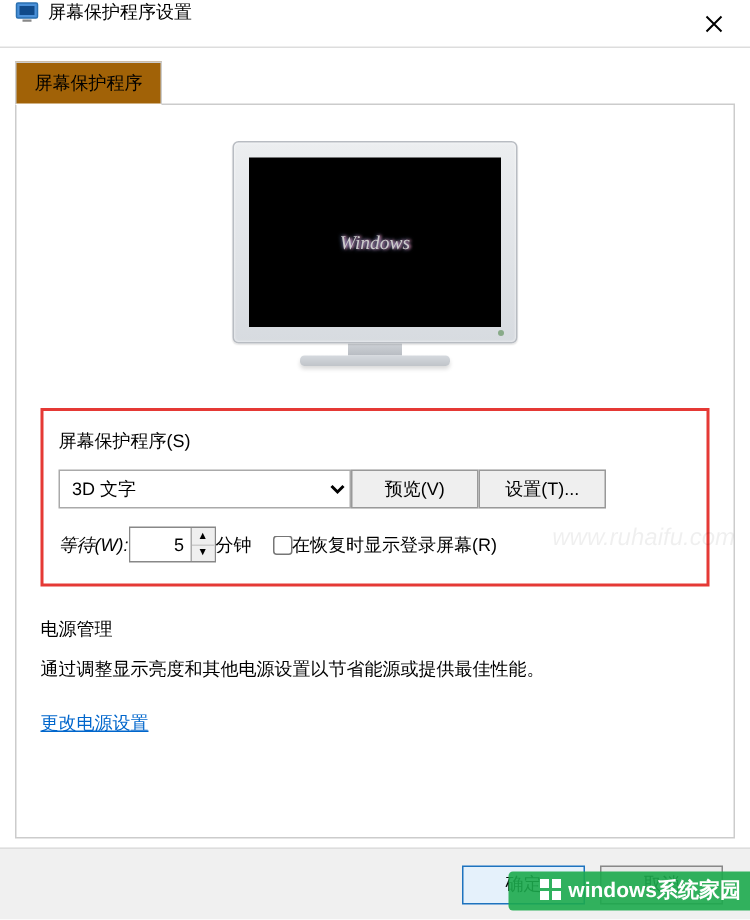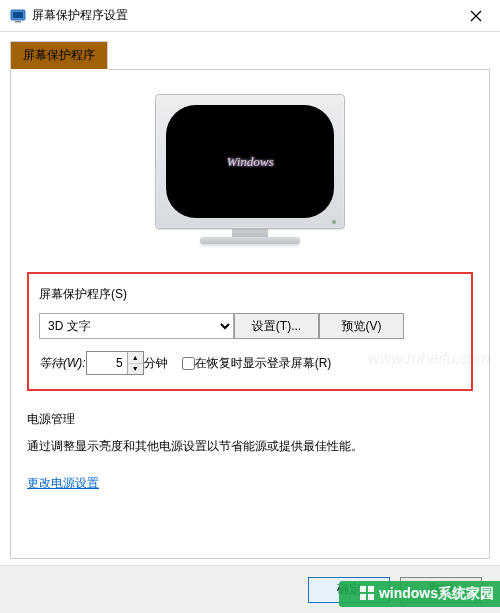--- a/index.html
+++ b/index.html
@@ -1,31 +1,31 @@
 <!DOCTYPE html>
 <html><head>
   <meta charset="utf-8">
   <style>
     * { box-sizing: border-box; margin: 0; padding: 0; font-family: "Microsoft YaHei", "Segoe UI", sans-serif; }
     body { width: 500px; height: 613px; background: #fff; position: relative; overflow: hidden; }
 
-    .titlebar { height: 32px; display: flex; align-items: center; padding: 0 4px; border-bottom: 1px solid #ddd; }
+    .titlebar { height: 32px; display: flex; align-items: flex-start; padding: 0 4px; border-bottom: 1px solid #ddd; }
     .title-icon { width: 16px; height: 16px; margin: 0 6px; }
     .title-text { font-size: 12px; flex: 1; }
     .close-btn { width: 40px; height: 32px; display: flex; align-items: center; justify-content: center; font-size: 14px; cursor: pointer; }
 
     .tab-bar { padding: 8px 10px 0 10px; }
     .tab { display: inline-block; font-size: 12px; padding: 5px 12px; border: 1px solid #ccc; border-bottom: 1px solid #fff; background: #a16207; position: relative; top: 1px; }
     .tab-content { border: 1px solid #ccc; margin: 0 10px; padding: 14px 16px 16px 16px; min-height: 490px;}
 
     .preview-area { display: flex; justify-content: center; margin: 10px 0 28px 0; }
     .monitor { width: 190px; }
     .monitor-frame { width: 190px; height: 135px; background: linear-gradient(#eceef0,#d7dbe0); border: 1px solid #b8bcc2; border-radius: 4px; padding: 10px; position: relative; box-shadow: inset 0 0 2px rgba(255,255,255,.8), 0 1px 1px rgba(0,0,0,.1); }
     .monitor-led { position: absolute; right: 8px; bottom: 4px; width: 4px; height: 4px; background: #8a8; border-radius: 50%; }
-    .monitor-screen { width: 100%; height: 100%; background: #000; display: flex; align-items: center; justify-content: center; border-radius: 30px; }
+    .monitor-screen { width: 100%; height: 100%; background: #000; display: flex; align-items: center; justify-content: center; }
     .monitor-screen span { color: #ccc; font-family: "Times New Roman", serif; font-style: italic; font-size: 13px; text-shadow: 0 0 3px #8ae, 1px 0 2px #f8a; }
     .monitor-stand-neck { width: 36px; height: 8px; background: linear-gradient(#cdd1d6,#b9bdc3); margin: 0 auto; }
     .monitor-stand-base { width: 100px; height: 7px; background: linear-gradient(#d5d9de,#c0c4c9); margin: 0 auto; border-radius: 3px; box-shadow: 0 2px 3px rgba(0,0,0,.15); }
 
     .fields { border: 2px solid #e53935; padding: 12px 24px 14px 10px; }
     .field-label { font-size: 12px; margin-bottom: 10px; }
     .row { display: flex; align-items: center; margin-bottom: 12px; }
     select.dropdown { width: 195px; height: 26px; font-size: 12px; border: 1px solid #aaa; background:#fff; padding: 0 4px;}
     .btn-s { width: 85px; height: 26px; font-size: 12px; border: 1px solid #999; background: #efefef; cursor: pointer; }
     .wait-label { font-size: 12px; font-style: italic; }
@@ -88,22 +88,22 @@
       <div class="monitor-stand-base"></div>
     </div>
   </div>
 
   <div class="fields">
     <div class="field-label">屏幕保护程序(S)</div>
     <div class="row">
       <select class="dropdown">
         <option>3D 文字</option>
       </select>
+      <button class="btn-s">预览(V)</button>
       <button class="btn-s">设置(T)...</button>
-      <button class="btn-s">预览(V)</button>
     </div>
     <div class="row" style="margin-bottom:0;">
       <span class="wait-label">等待(W):</span>
       <div class="spinbox">
         <input class="spinbox-in" value="5" style="">
         <div class="spinbox-btns">
           <button class="spin">▲</button>
           <button class="spin">▼</button>
         </div>
       </div>

